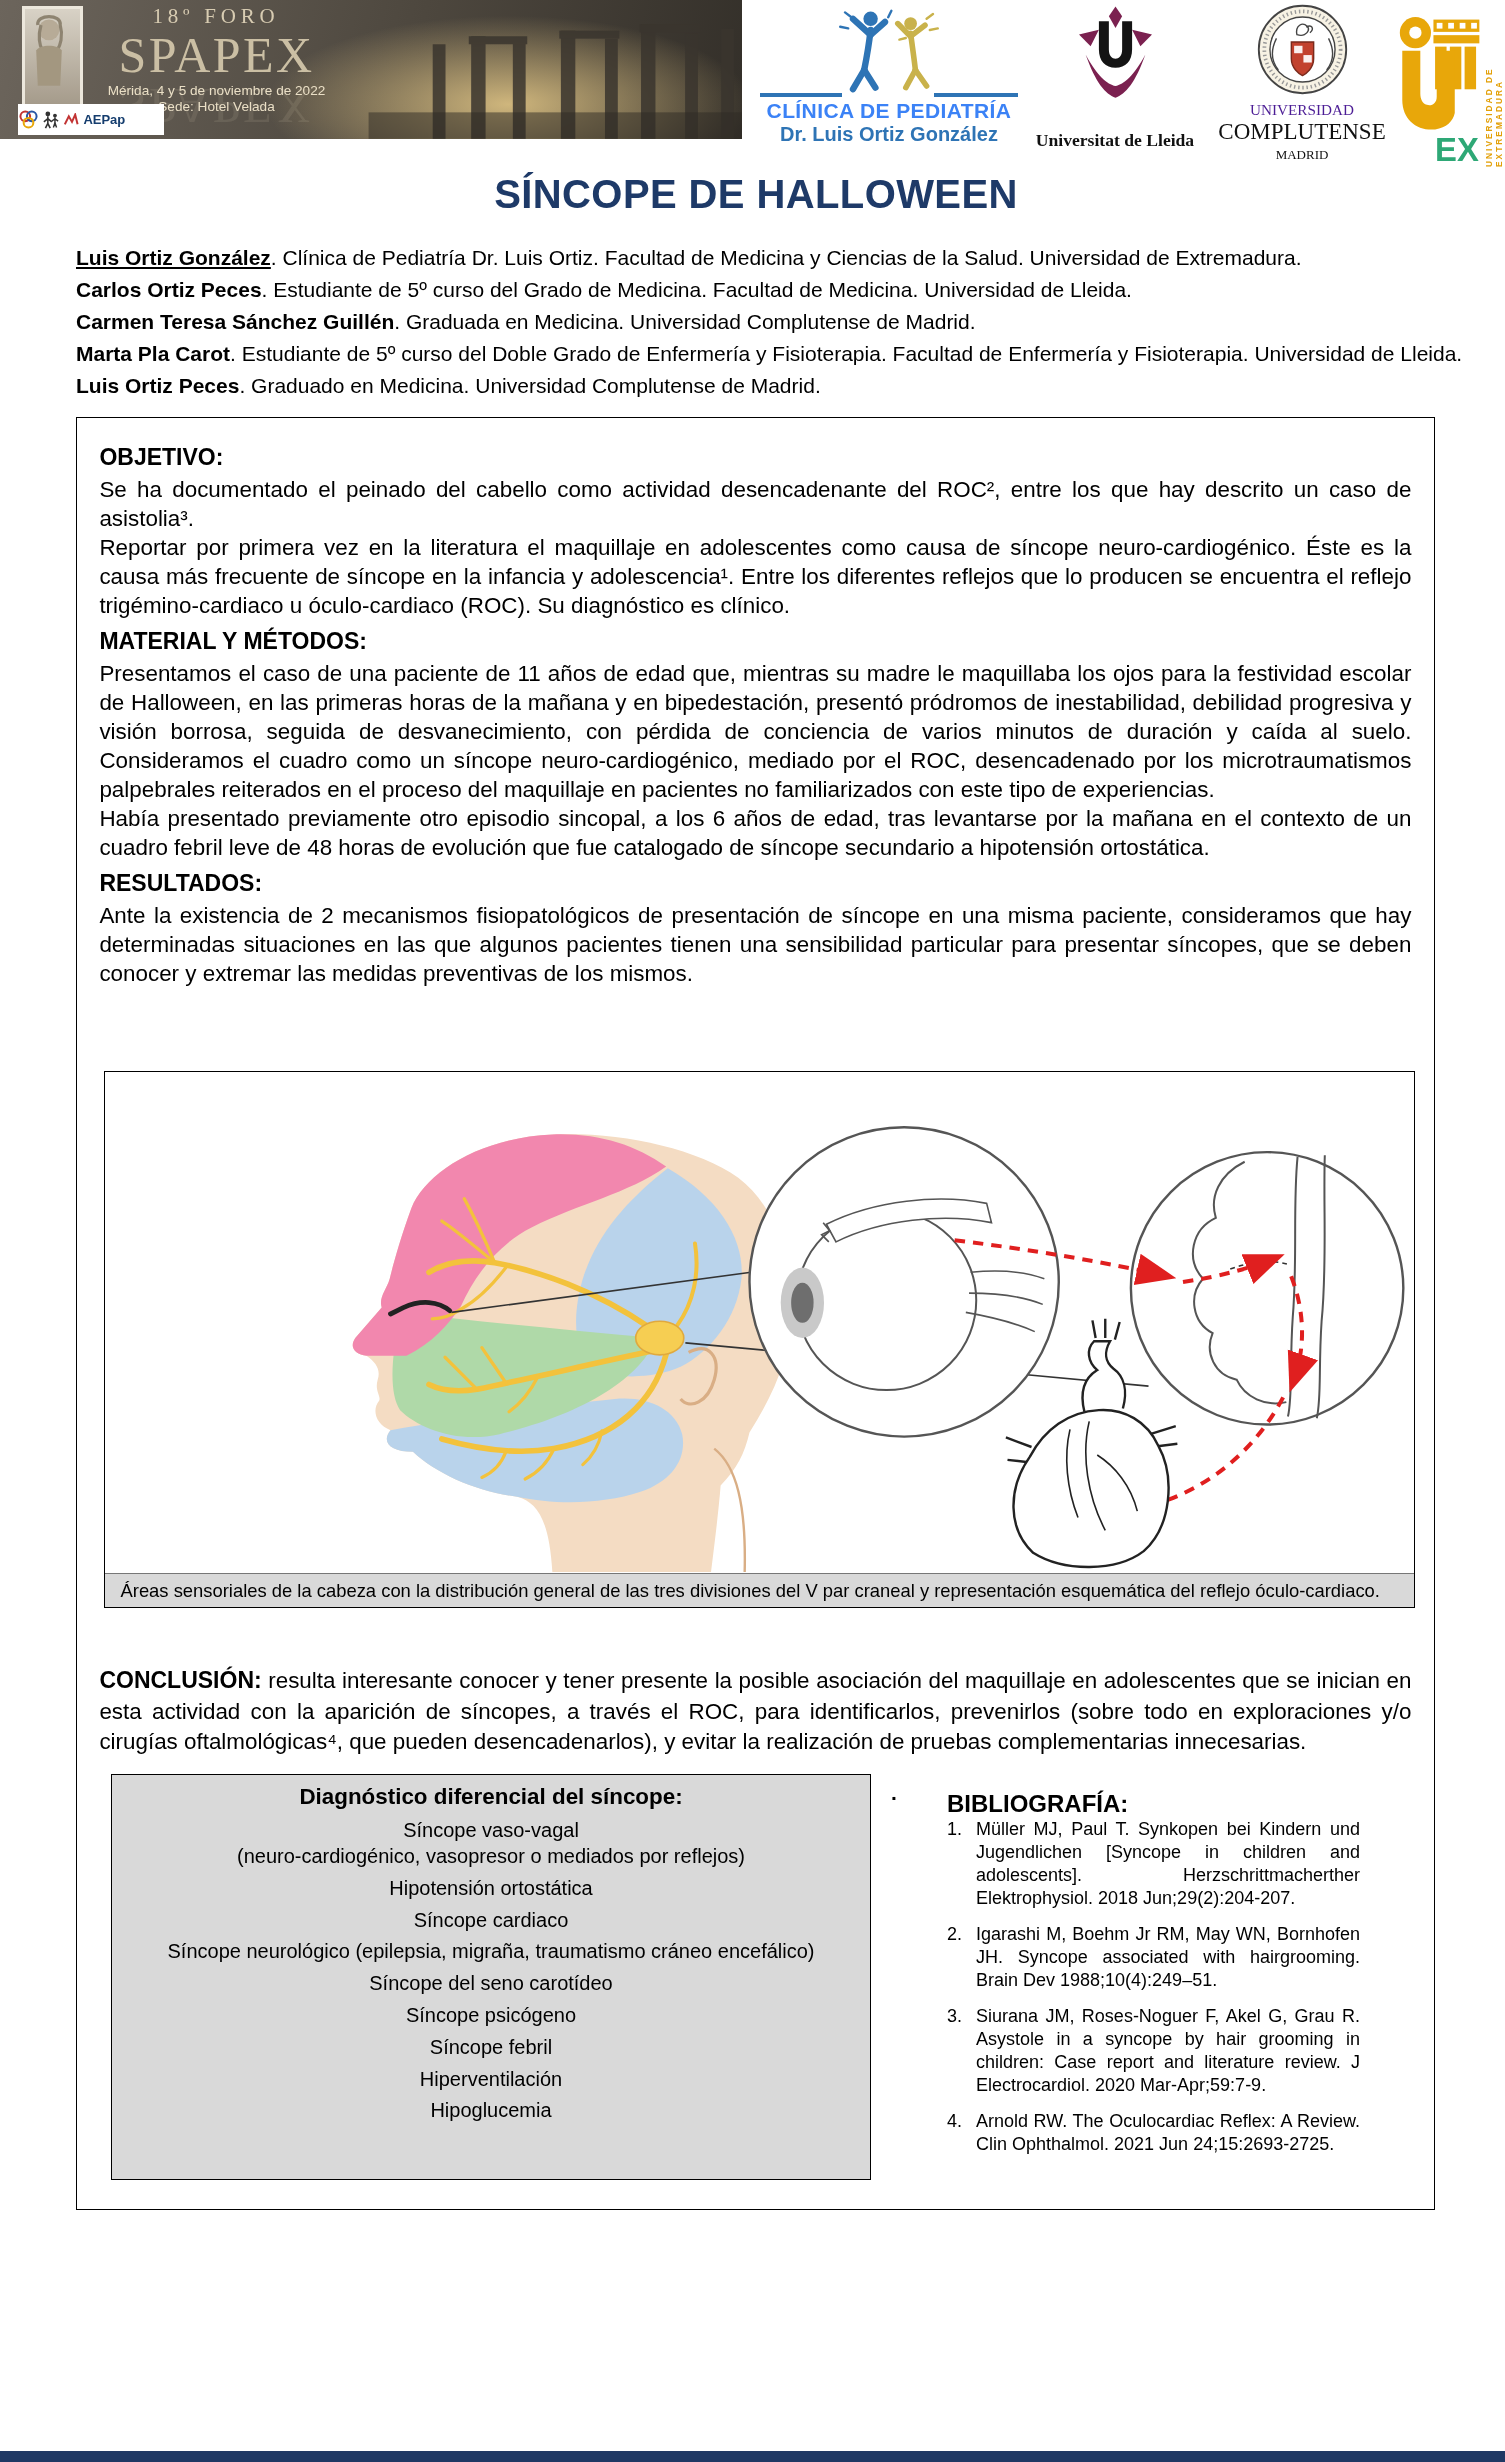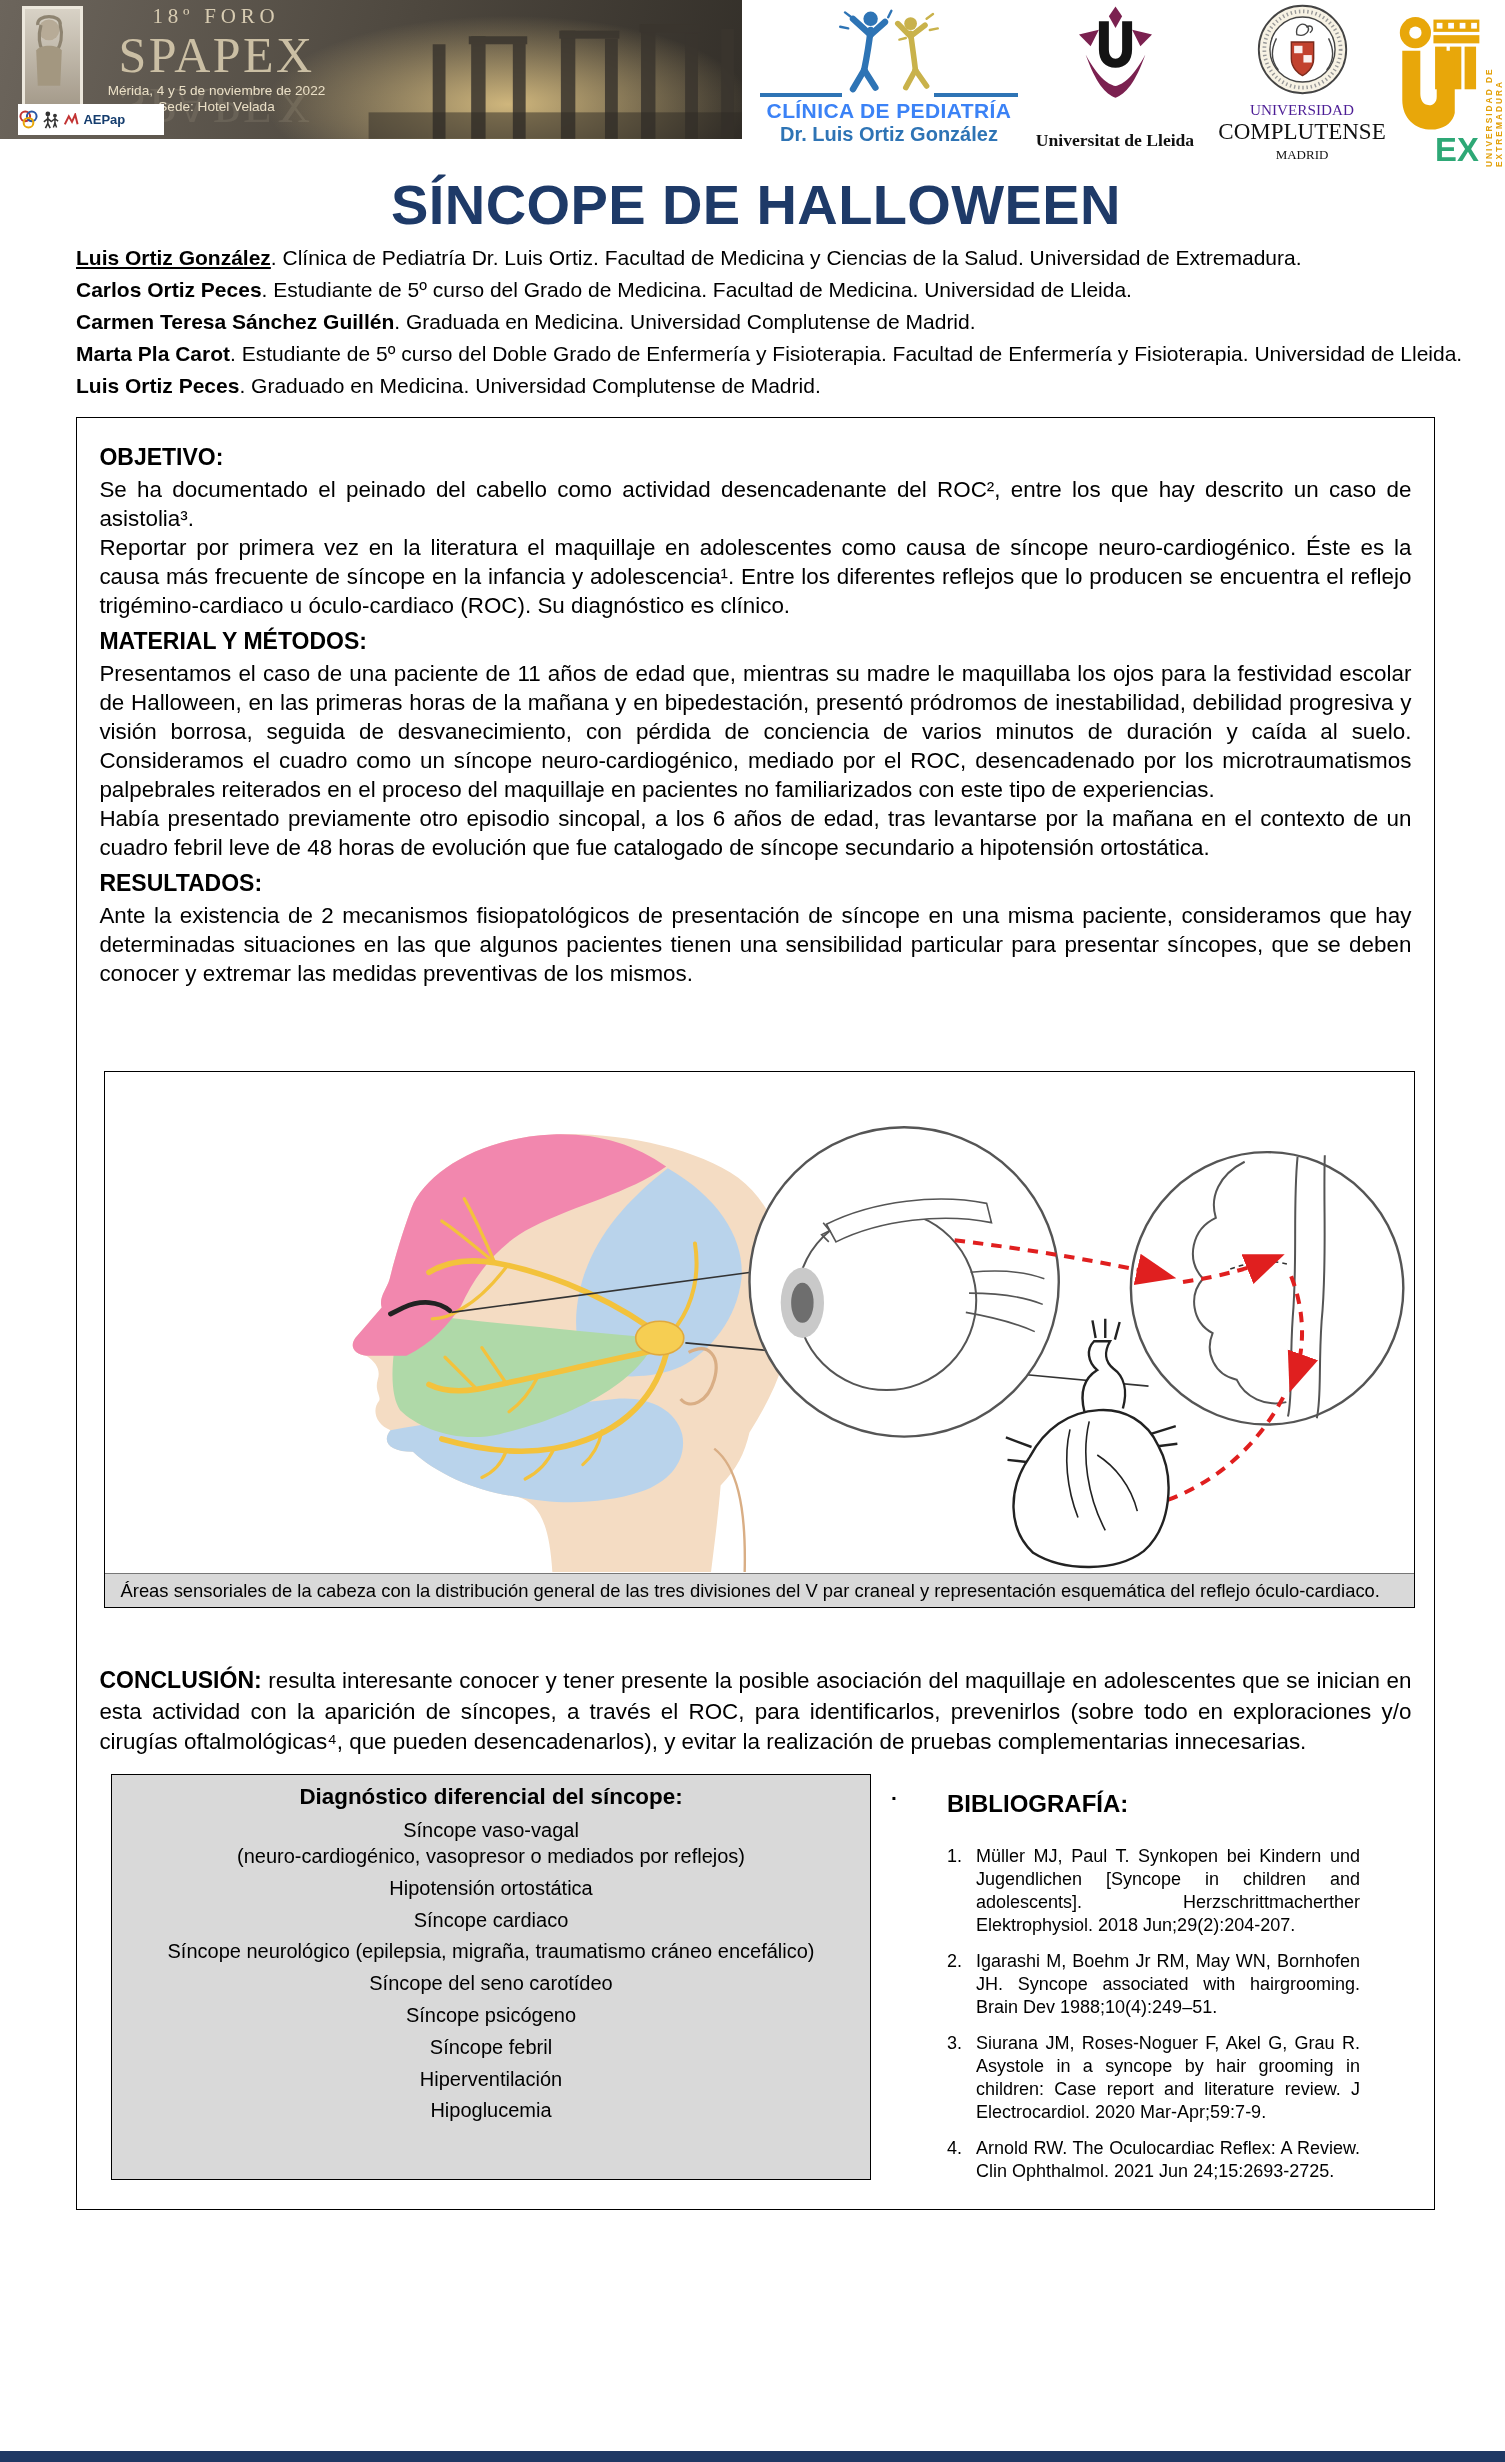--- a/index.html
+++ b/index.html
@@ -29,21 +29,21 @@
   #logo-lleida{left:1031px;top:6.4px;width:168px;height:156px;}
   #lleida-label{left:1026px;top:130px;width:178px;font-size:17.6px;font-weight:bold;font-family:"Liberation Serif",serif;color:#111;}
   #logo-ucm{left:1206px;top:3.2px;width:192px;height:164px;}
   #ucm-l1{left:1206px;top:101px;width:192px;font-family:"Liberation Serif",serif;font-size:15.2px;color:#4c1d95;}
   #ucm-l2{left:1206px;top:119px;width:192px;font-family:"Liberation Serif",serif;font-size:23px;color:#111;}
   #ucm-l3{left:1206px;top:147px;width:192px;font-family:"Liberation Serif",serif;font-size:13px;color:#111;}
   #logo-uex{left:1399px;top:4.8px;width:82px;height:162px;}
   #uex-vertical{left:1484px;top:4.8px;height:162px;writing-mode:vertical-rl;transform:rotate(180deg);font-size:8.4px;font-weight:bold;letter-spacing:2px;color:#e3a008;}
 
   
-  #page-title{left:76px;top:172px;width:1360px;text-align:center;font-size:56px;font-weight:bold;color:#1e3a68;letter-spacing:0.4px;}
+  #page-title{left:76px;top:172px;width:1360px;text-align:center;font-size:40px;font-weight:bold;color:#1e3a68;letter-spacing:0.4px;}
   #authors{left:76px;top:242px;width:1383px;font-size:21px;color:#000;}
   .author-line{height:32px;line-height:32px;white-space:nowrap;}
   .author-name{font-weight:bold;}
   .author-name.u{text-decoration:underline;}
 
   
   #main-box{left:76px;top:417px;width:1357px;height:1791px;border:1.6px solid #000;}
   #flow{position:absolute;left:22.4px;top:13px;width:1312px;}
   .h1{font-size:23px;font-weight:bold;line-height:27px;margin:8px 0 4px 0;}
   .body-p{font-size:22.4px;line-height:29px;text-align:justify;margin:0;}
@@ -58,21 +58,21 @@
   #conclusion b{font-size:23px;}
 
   
   #diffbox{left:34px;top:1356px;width:760px;height:406px;background:#d9d9d9;border:1.6px solid #000;box-sizing:border-box;text-align:center;padding-top:8px;}
   #diffbox-title{font-size:22.4px;font-weight:bold;line-height:27px;}
   .diff-item{font-size:20px;line-height:23px;margin-top:8.8px;}
   #stray-period{left:814px;top:1363px;font-size:21px;font-weight:bold;}
 
   
   #biblio{left:870px;top:1372px;width:413px;}
-  #biblio-heading{font-size:24px;font-weight:bold;margin-bottom:27px;}
+  #biblio-heading{font-size:24px;font-weight:bold;margin-bottom:0;}
   .ref{display:grid;grid-template-columns:29px 1fr;font-size:18px;line-height:23px;text-align:justify;margin-bottom:13px;}
 
   
   #bottom-bar{left:0;top:2451px;width:1505px;height:11.2px;background:#1f3864;}
 </style>
 </head>
 <body>
 
 <div id="poster">
 

